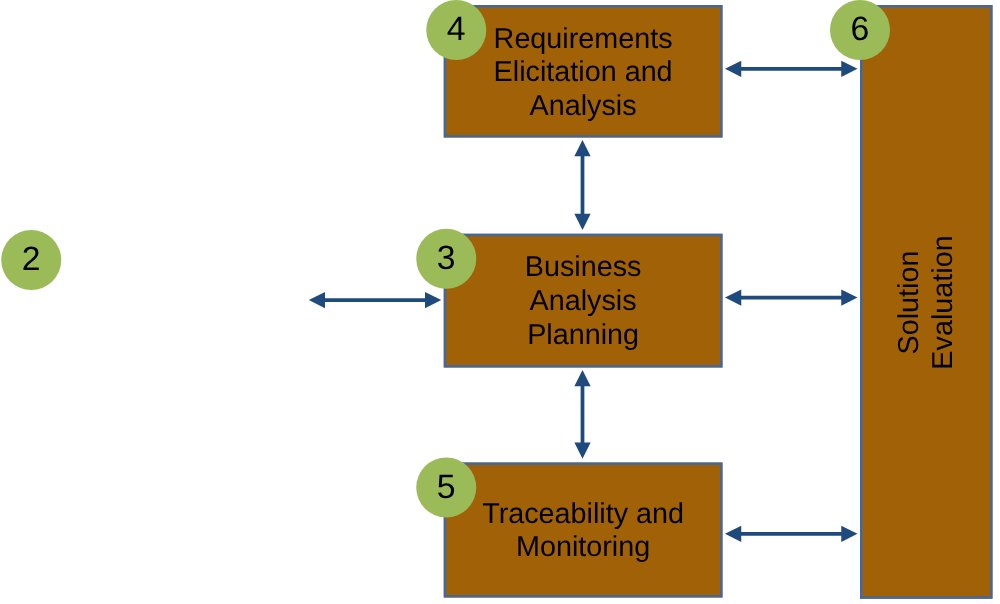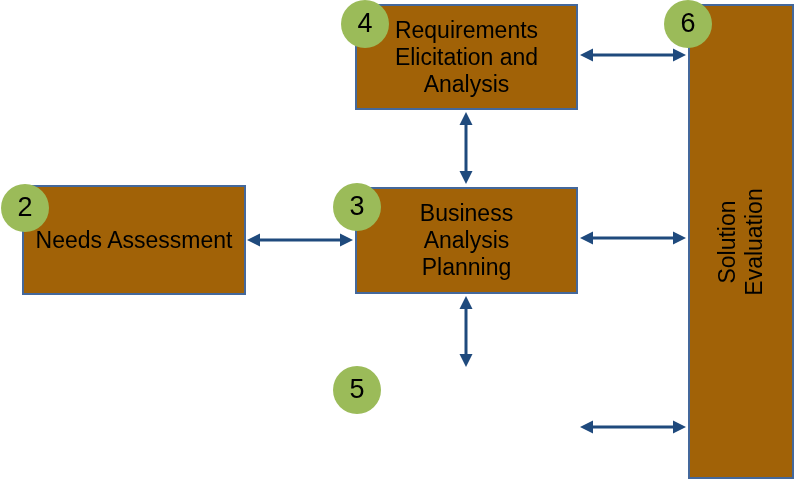--- a/index.html
+++ b/index.html
@@ -89,36 +89,37 @@
       <polygon points="466,112 459.5,125 472.5,125"></polygon>
       <polygon points="466,184 459.5,171 472.5,171"></polygon>
     </g>
     <g class="edge">
       <line x1="466" y1="306" x2="466" y2="357"></line>
       <polygon points="466,296 459.5,309 472.5,309"></polygon>
       <polygon points="466,367 459.5,354 472.5,354"></polygon>
     </g>
   </svg>
 
-  <div class="node" id="node-needs">
-    <div class="label">Needs Assessment</div>
-  </div>
 
   <div class="node" id="node-requirements">
     <div class="label">Requirements
 Elicitation and
 Analysis</div>
   </div>
 
   <div class="node" id="node-business">
     <div class="label">Business
 Analysis
 Planning</div>
   </div>
 
+  <div class="node" id="node-traceability">
+    <div class="label">Traceability and
+Monitoring</div>
+  </div>
 
   <div class="node" id="node-solution">
     <div class="label">Solution
 Evaluation</div>
   </div>
 
   <div class="badge" id="badge-2">2</div>
   <div class="badge" id="badge-3">3</div>
   <div class="badge" id="badge-4">4</div>
   <div class="badge" id="badge-5">5</div>

